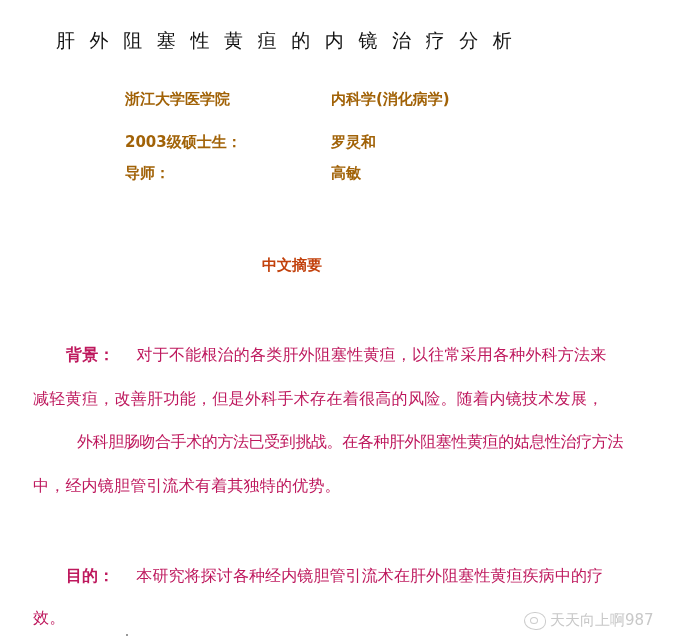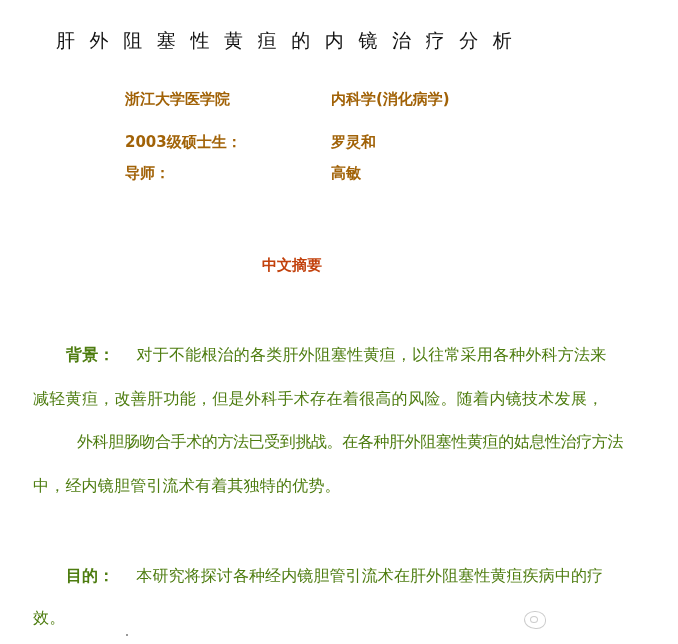--- a/index.html
+++ b/index.html
@@ -19,21 +19,21 @@
     .r1 { top: 90px; }
     .r2 { top: 133px; }
     .r3 { top: 164px; }
     .heading {
       left: 262px; top: 256px;
       font-family: "DejaVu Serif", "Liberation Serif", serif;
       font-size: 15px; font-weight: bold; color: #c2410c;
     }
     .body {
       font-family: "DejaVu Serif", "Liberation Serif", serif;
-      font-size: 16px; color: #4d7c0f; letter-spacing: 0.2px;
+      font-size: 16px; color: #be185d; letter-spacing: 0.2px;
     }
     .label { font-weight: bold; }
     .line1 { left: 66px; top: 345px; }
     .line2 { left: 33px; top: 389px; letter-spacing: 0.3px; }
     .line3 { left: 33px; top: 432px; letter-spacing: -0.4px; margin-left: 44px; }
     .line4 { left: 33px; top: 476px; }
     .line5 { left: 66px; top: 566px; letter-spacing: 0.1px; }
     .line6 { left: 33px; top: 608px; }
     .gap { display: inline-block; width: 22px; }
     .watermark {
@@ -83,15 +83,16 @@
     <div class="abs body line5">
       <span class="label">目的：</span><span class="gap"></span><span>本研究将探讨各种经内镜胆管引流术在肝外阻塞性黄疸疾病中的疗</span>
     </div>
     <div class="abs body line6">效。</div>
   </div>
 
   <div class="abs speck"></div>
 
   <div class="abs watermark">
     <span class="wm-logo"></span>
+    <span>天天向上啊987</span>
   </div>
 
 </div>
 
 </body></html>

